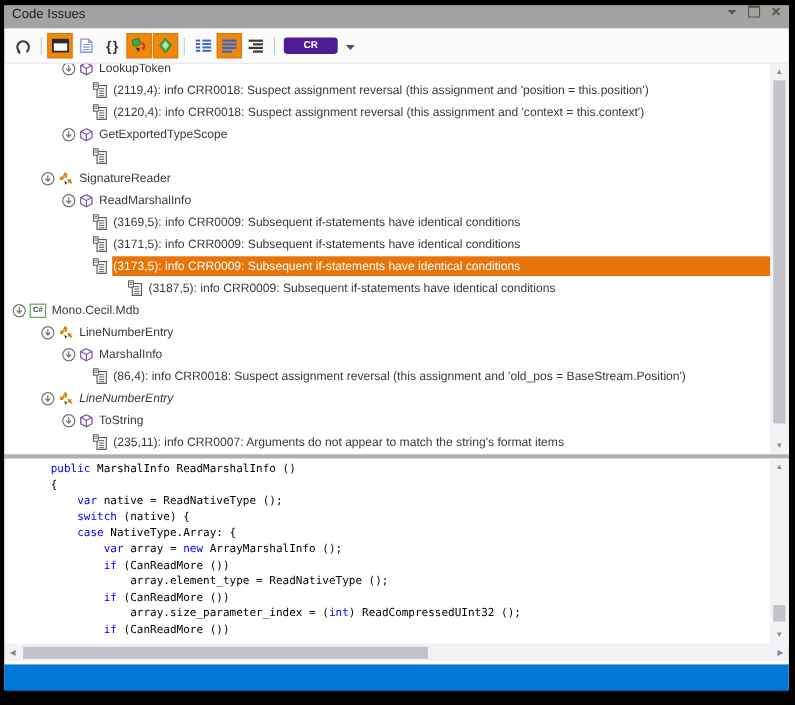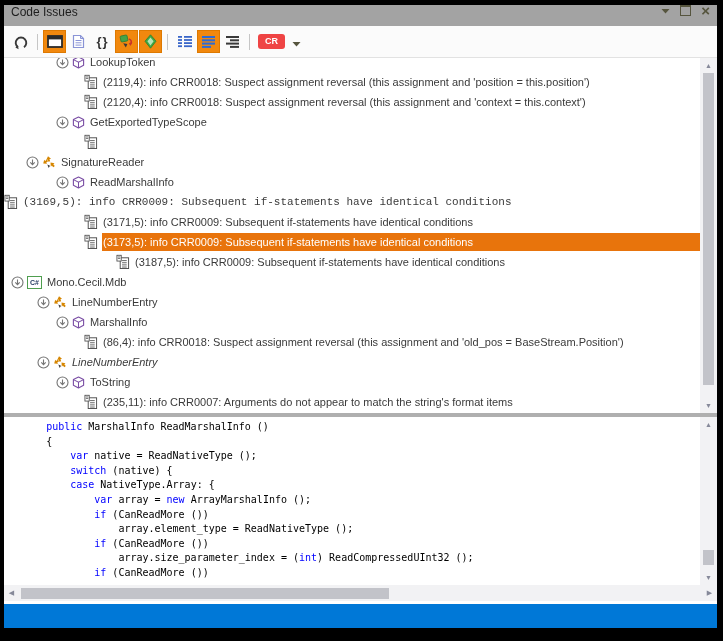--- a/index.html
+++ b/index.html
@@ -12,21 +12,21 @@
   .tb-btn{display:flex;align-items:center;justify-content:center;cursor:default;}
   .max-box{width:9px;height:8px;border:1px solid #56553E;border-top:2px solid #56553E;display:inline-block;}
   .close-x{font-size:15px;line-height:11px;font-weight:bold;color:#56553E;}
 
   
   .toolbar{height:31px;flex:0 0 31px;background:#FBFBFB;display:flex;align-items:center;padding:0 5px;gap:1px;border-bottom:1px solid #E2E2E2;}
   .tbtn{width:23px;height:23px;display:flex;align-items:center;justify-content:center;border:1px solid transparent;box-sizing:border-box;}
   .tbtn.active{background:#F1880E;border-color:#DE7900;}
   .tsep{width:1px;height:16px;background:#C6C6C6;margin:0 4px;flex:0 0 1px;}
   .braces{font-size:13px;font-weight:bold;color:#333;letter-spacing:1px;}
-  .crbadge{background:#ef4444;color:#fff;font-size:9px;font-weight:bold;border-radius:3px;padding:3px 7px;line-height:9px;}
+  .crbadge{background:#4c1d95;color:#fff;font-size:9px;font-weight:bold;border-radius:3px;padding:3px 18px;line-height:9px;}
   .ddcaret{margin-left:3px;}
 
   
   .treewrap{flex:0 0 355px;height:355px;display:flex;background:#fff;}
   .tree{flex:1;overflow:hidden;}
   .trow{height:20px;display:flex;align-items:center;font-size:11px;color:#3A3A3A;white-space:nowrap;box-sizing:border-box;}
   .trow.clipped{margin-top:-6px;}
   .texp{flex:0 0 13px;margin-right:3px;display:flex;}
   .ticon{margin-right:4px;display:flex;align-items:center;}
   .tlbl{padding:3px 4px 3px 1px;}
@@ -214,21 +214,21 @@
           <div class="trow" style="padding-left: 80px;">
             <span class="ticon">
               <svg width="14" height="16" viewBox="0 0 15 16">
                 <rect x="4.5" y="3.5" width="9" height="11.5" fill="#fff" stroke="#4A4A4A"></rect>
                 <path d="M6.5 6.5h5M6.5 8.8h5M6.5 11.1h5M6.5 13.4h5" stroke="#4A4A4A" stroke-width="0.9"></path>
                 <rect x="1" y="0.8" width="4.6" height="6.2" fill="#fff" stroke="#4A4A4A" stroke-width="0.9"></rect>
                 <path d="M2 2.6h2.6M2 4.2h2.6" stroke="#4A4A4A" stroke-width="0.8"></path>
               </svg>
             </span>
           </div>
-          <div class="trow" style="padding-left: 22px;">
+          <div class="trow" style="padding-left: 33px;">
             <span class="texp">
               <svg width="13" height="13" viewBox="0 0 13 13">
                 <circle cx="6.5" cy="6.5" r="5.5" fill="none" stroke="#757575" stroke-width="1.1"></circle>
                 <path d="M6.5 3.4v4.6M4.3 6.3l2.2 2.4 2.2-2.4" fill="none" stroke="#757575" stroke-width="1.1"></path>
               </svg>
             </span>
             <span class="ticon">
               <svg width="14" height="14" viewBox="0 0 14 14">
                 <g fill="#D68600">
                   <path d="M6 1.2l3 2.6-1.6.4.8 2-1.8.5-.8-2.2-1.5.7z"></path>
@@ -248,21 +248,21 @@
               </svg>
             </span>
             <span class="ticon">
               <svg width="13" height="13" viewBox="0 0 14 14">
                 <path d="M7 1.1L12.5 3.9V10L7 12.9 1.5 10V3.9z" fill="#fff" stroke="#7B4FA5" stroke-width="1.2" stroke-linejoin="round"></path>
                 <path d="M1.5 3.9L7 6.7l5.5-2.8M7 6.7v6.2" fill="none" stroke="#7B4FA5" stroke-width="1.1"></path>
               </svg>
             </span>
             <span class="tlbl">ReadMarshalInfo</span>
           </div>
-          <div class="trow" style=" font-family: Liberation Mono, monospace;">
+          <div class="trow" style="padding-left: 80px;">
             <span class="ticon">
               <svg width="14" height="16" viewBox="0 0 15 16">
                 <rect x="4.5" y="3.5" width="9" height="11.5" fill="#fff" stroke="#4A4A4A"></rect>
                 <path d="M6.5 6.5h5M6.5 8.8h5M6.5 11.1h5M6.5 13.4h5" stroke="#4A4A4A" stroke-width="0.9"></path>
                 <rect x="1" y="0.8" width="4.6" height="6.2" fill="#fff" stroke="#4A4A4A" stroke-width="0.9"></rect>
                 <path d="M2 2.6h2.6M2 4.2h2.6" stroke="#4A4A4A" stroke-width="0.8"></path>
               </svg>
             </span>
             <span class="tlbl">(3169,5): info CRR0009: Subsequent if-statements have identical conditions</span>
           </div>

